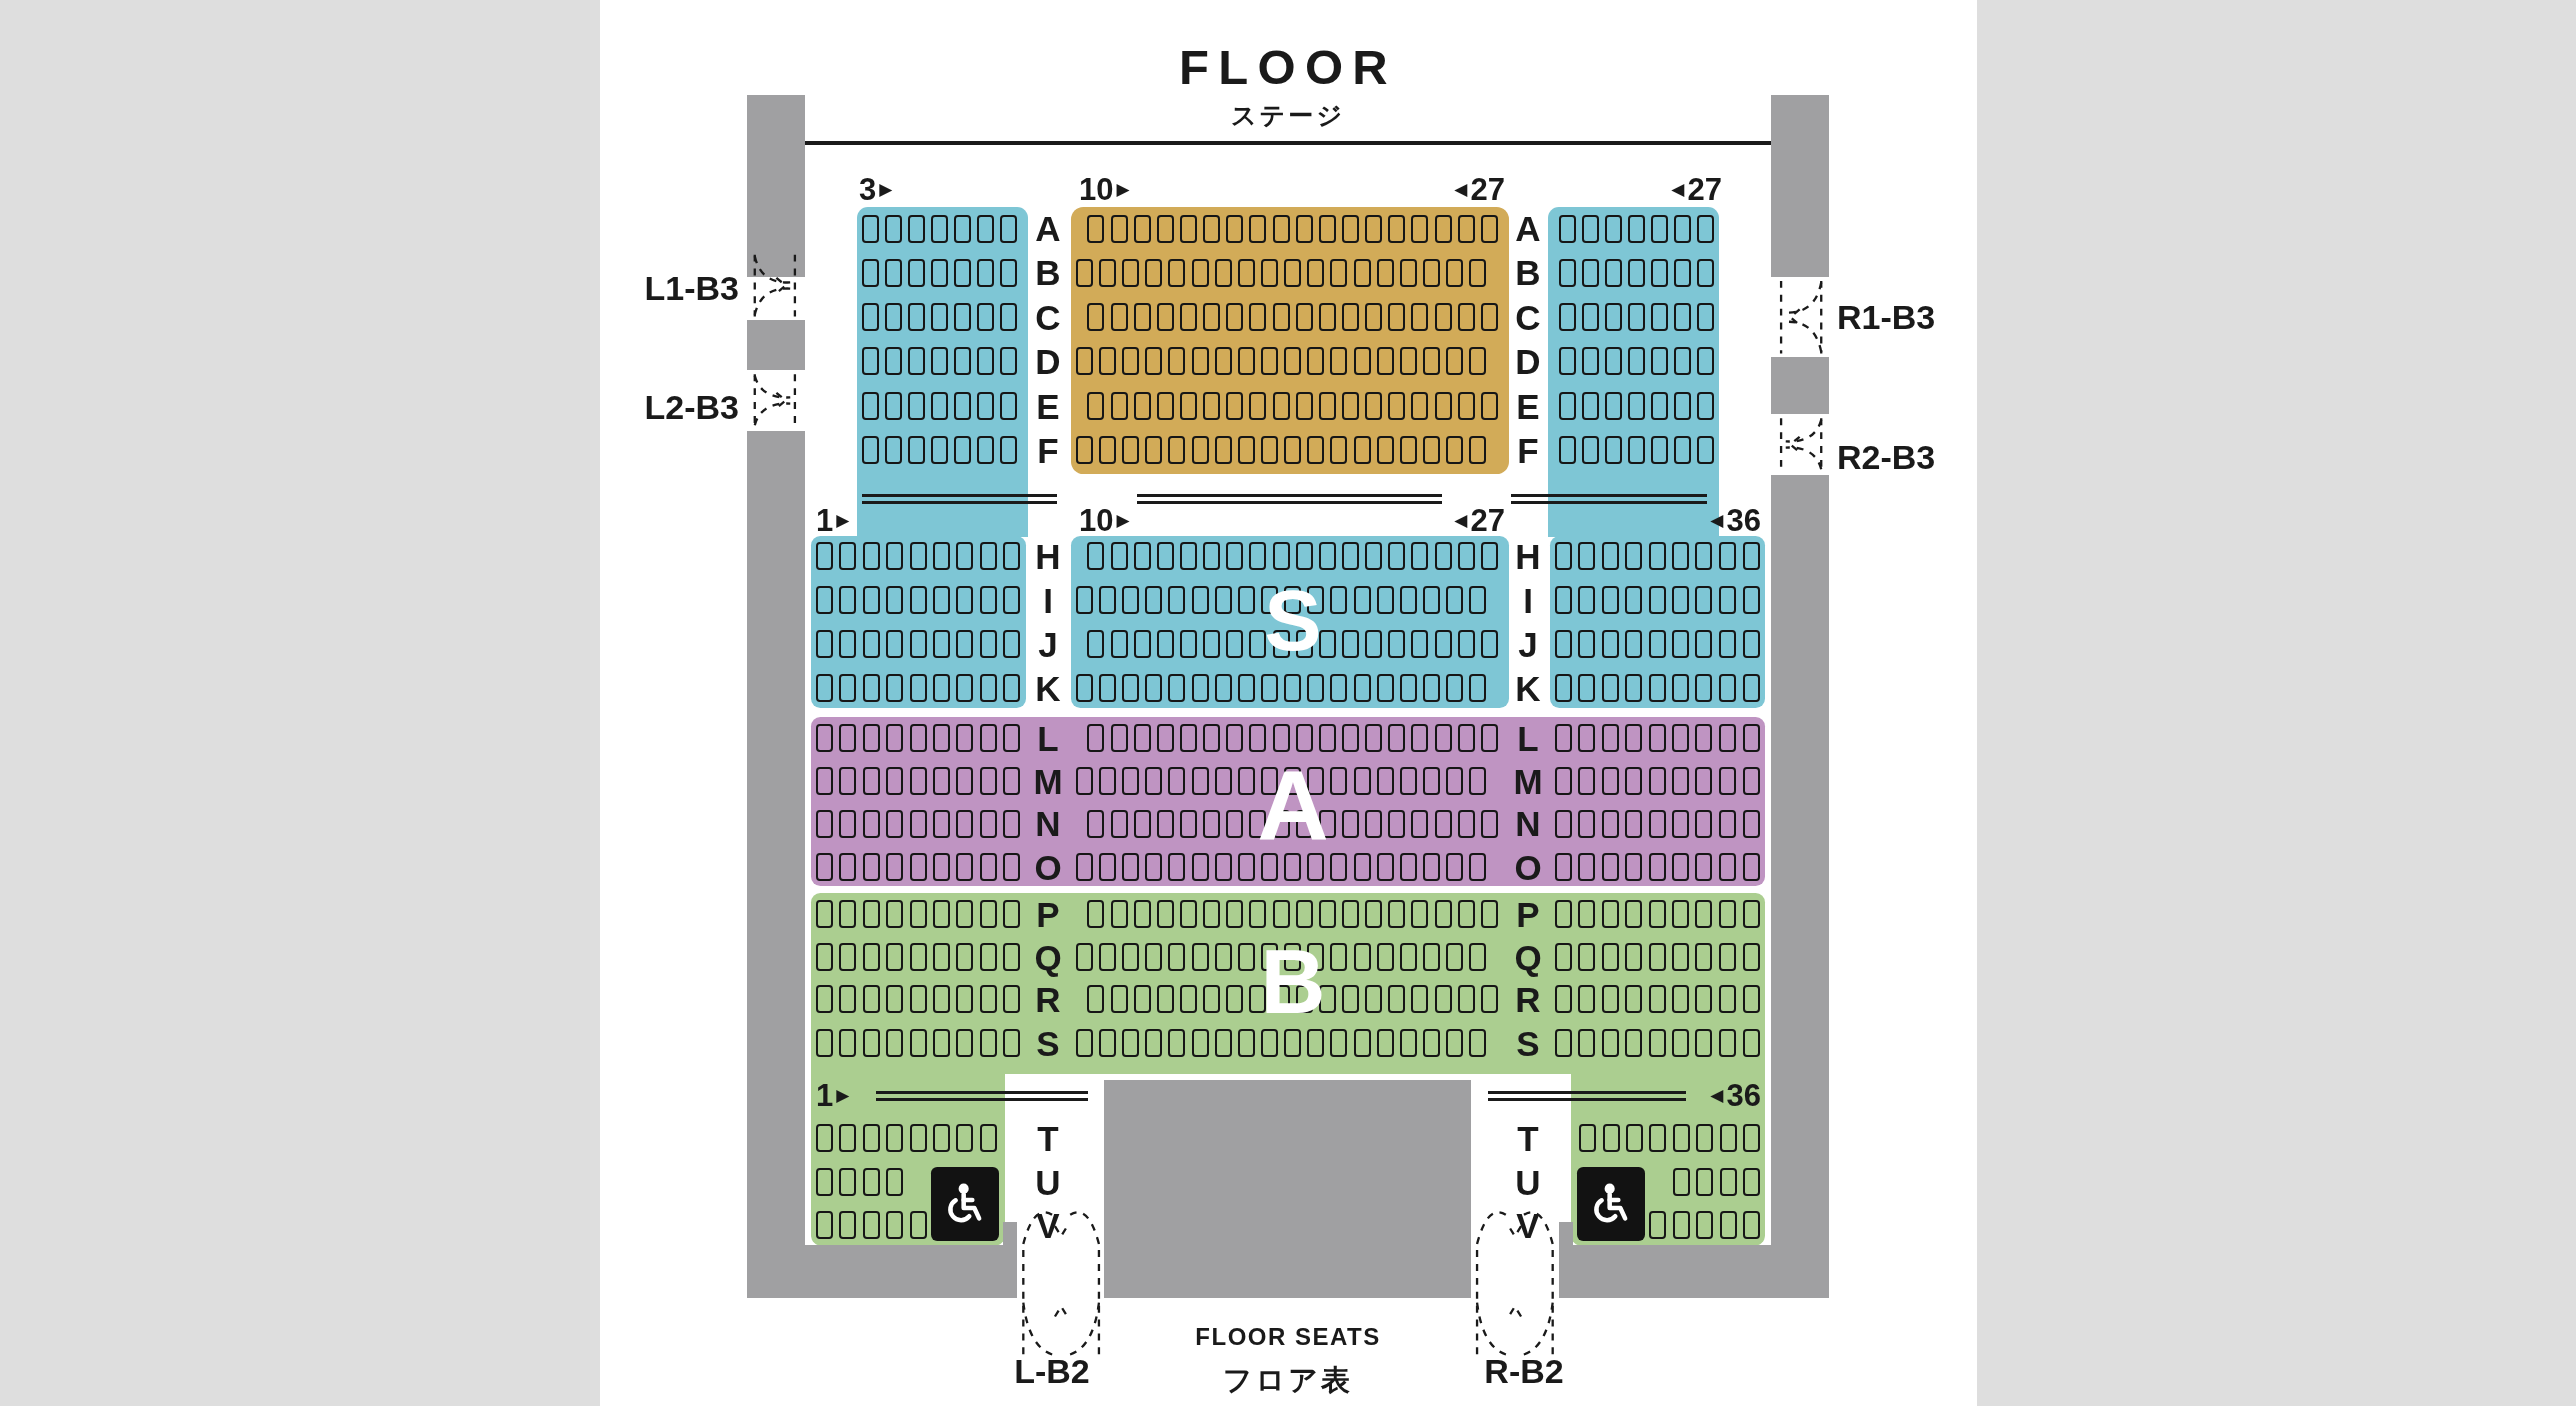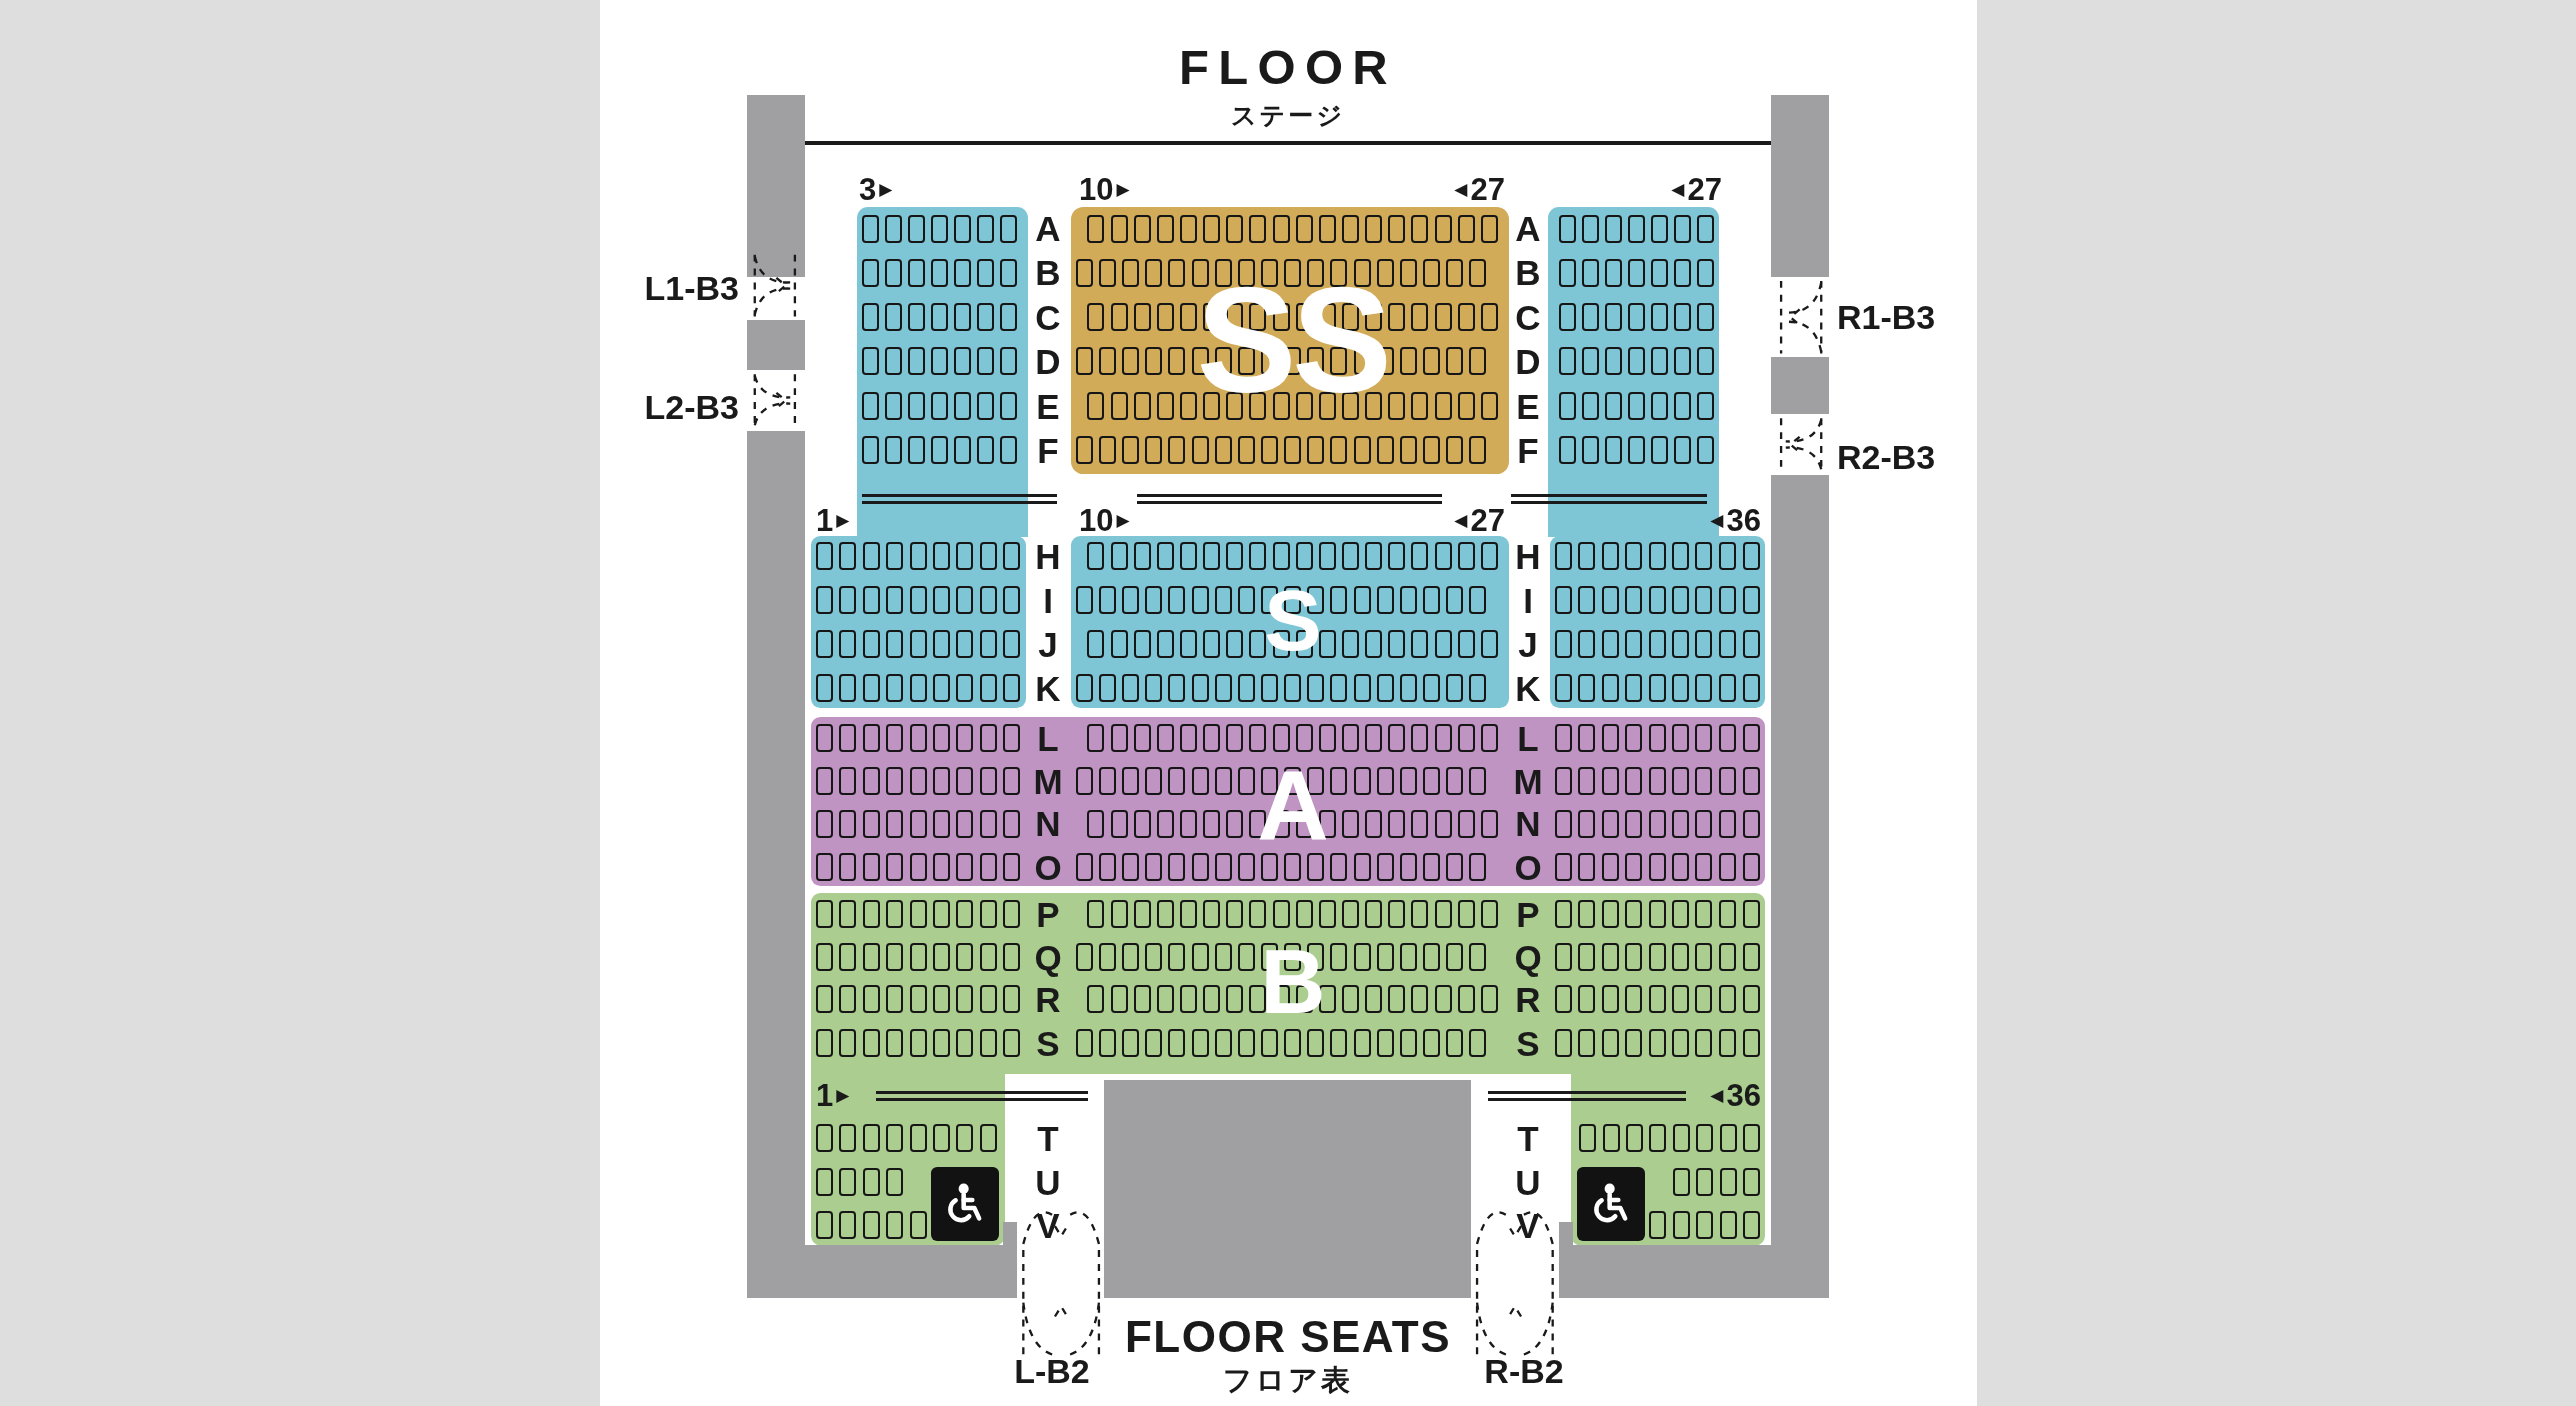--- a/index.html
+++ b/index.html
@@ -23,21 +23,21 @@
   #lbl-s{left:1293px;top:620px;font-size:86px;}
   #lbl-a{left:1293px;top:804px;font-size:99px;}
   #lbl-b{left:1293px;top:982px;font-size:90px;}
   .doorlbl{font-size:34px;}
   #door-l1{left:739px;top:288px;transform:translate(-100%,-50%);}
   #door-l2{left:739px;top:407px;transform:translate(-100%,-50%);}
   #door-r1{left:1837px;top:317px;transform:translate(0,-50%);}
   #door-r2{left:1837px;top:457px;transform:translate(0,-50%);}
   #door-lb{left:1052px;top:1371px;transform:translate(-50%,-50%);}
   #door-rb{left:1524px;top:1371px;transform:translate(-50%,-50%);}
-  #floor-title{left:1288px;top:1337px;font-size:44px;letter-spacing:1.5px;transform:translate(-50%,-50%);}
+  #floor-title{left:1288px;top:1337px;font-size:24px;letter-spacing:1.5px;transform:translate(-50%,-50%);}
   #floor-subtitle{left:1288px;top:1381px;font-size:29px;letter-spacing:3.1px;transform:translate(-50%,-50%);}
   .wc{position:absolute;background:#121212;border-radius:6.2px;display:flex;align-items:center;justify-content:center;z-index:5;}
   svg.doors{position:absolute;left:0;top:0;z-index:7;}
   .z2{z-index:2}.z3{z-index:3}.z4{z-index:4}.z8{z-index:8}
 </style>
 </head>
 <body>
 
 <div class="canvas">
   <div class="panel"></div>
@@ -865,21 +865,20 @@
         <path d="M2012 1612 Q1997 1555 1971 1577" fill="none" stroke="#1a1a1a" stroke-width="3" stroke-dasharray="9 9"></path>
         <path d="M1914 1612 Q1929 1555 1955 1577" fill="none" stroke="#1a1a1a" stroke-width="3" stroke-dasharray="9 9"></path>
         <path d="M1971 1589 L1963 1602 L1955 1589" fill="none" stroke="#1a1a1a" stroke-width="3" stroke-dasharray="9 9"></path>
       </svg>
     </div>
 
   <div class="t" id="stage-title">FLOOR</div>
   <div class="t" id="stage-subtitle">ステージ</div>
   <div class="stageline"></div>
 
-  <div class="seclabel" id="lbl-ss">SS</div>
   <div class="seclabel" id="lbl-s">S</div>
   <div class="seclabel" id="lbl-a">A</div>
   <div class="seclabel" id="lbl-b">B</div>
 
   <div class="t doorlbl" id="door-l1">L1-B3</div>
   <div class="t doorlbl" id="door-l2">L2-B3</div>
   <div class="t doorlbl" id="door-r1">R1-B3</div>
   <div class="t doorlbl" id="door-r2">R2-B3</div>
   <div class="t doorlbl" id="door-lb">L-B2</div>
   <div class="t doorlbl" id="door-rb">R-B2</div>

